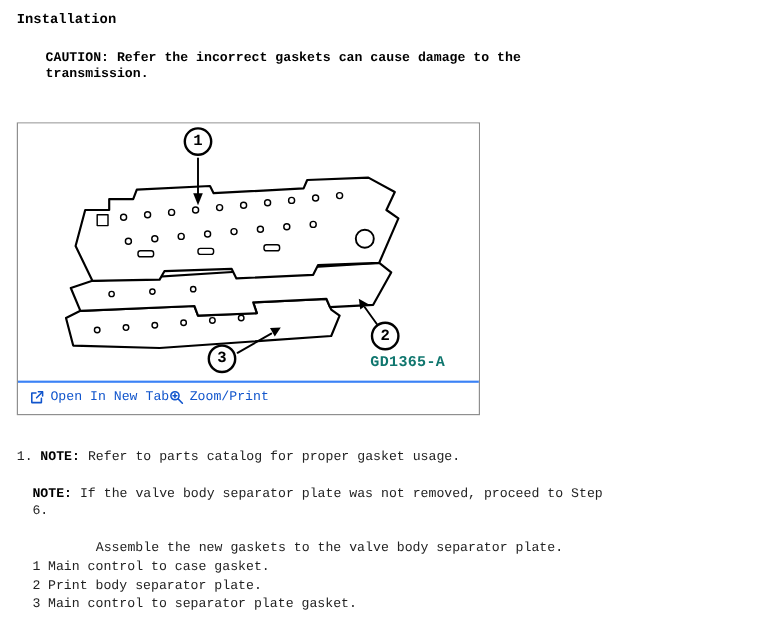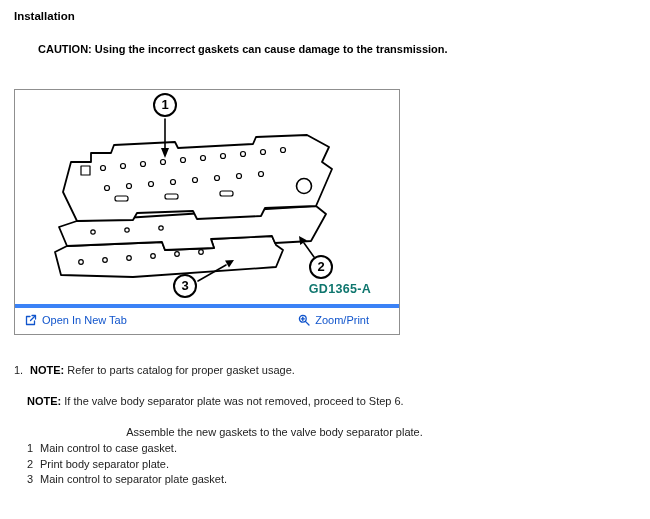--- a/index.html
+++ b/index.html
@@ -2,21 +2,21 @@
 <html><head>
 <meta charset="utf-8">
 <style>
   * { box-sizing: border-box; margin: 0; padding: 0; }
   html, body { background: #fff; }
   .page {
     position: relative;
     width: 522px;
     height: 519px;
     background: #fff;
-    font-family: Liberation Sans, sans-serif;
+    font-family: Liberation Mono, monospace;
     font-size: 11px;
     color: #222;
     overflow: hidden;
   }
   .heading {
     margin: 10px 0 0 14px;
     font-size: 11.5px;
     font-weight: bold;
     color: #000;
     line-height: 13px;
@@ -60,23 +60,23 @@
     position: absolute;
     right: 28px;
     bottom: 8px;
     font-weight: bold;
     font-size: 12.5px;
     letter-spacing: 0.3px;
     color: #0f766e;
   }
   .figure-links {
     display: flex;
-    justify-content: space-between;
+    justify-content: flex-start;
     align-items: center;
-    border-top: 4px solid #3b82f6;
+    border-top: 2px solid #3b82f6;
     padding: 6px 30px 8px 10px;
   }
   .figure-links a {
     color: #1155cc;
     text-decoration: none;
     display: inline-flex;
     align-items: center;
     gap: 5px;
     cursor: pointer;
     font-size: 11px;
@@ -104,21 +104,21 @@
     width: 13px;
   }
 </style>
 </head>
 <body>
 
 <div class="page">
 
   <div class="heading">Installation</div>
 
-  <div class="caution">CAUTION: Using the incorrect gaskets can cause damage to the transmission.</div>
+  <div class="caution">CAUTION: Refer the incorrect gaskets can cause damage to the transmission.</div>
 
   <div class="figure">
     <div class="figure-image">
       <svg class="diagram" width="384" height="214" viewBox="0 0 384 214" fill="none" stroke="#000" stroke-width="1.8" stroke-linejoin="round" stroke-linecap="round">
 
         <path d="M40,162 L52,156 L147,152 L150,160 L199,158 L196,149 L257,146 L261,155 L268,160 L261,177 L118,187 L46,185 Z" fill="#fff"></path>
 
         <path d="M44,137 L62,131 L301,116 L311,124 L296,151 L260,153 L257,146 L196,149 L199,158 L150,160 L147,152 L52,156 Z" fill="#fff"></path>
 
         <path d="M48,102 L56,72 L76,72 L76,63 L96,63 L99,55 L160,52 L163,58 L238,54 L241,47 L292,45 L314,57 L307,72 L317,79 L301,116 L250,118 L246,126 L182,129 L178,121 L122,123 L118,130 L62,131 Z" fill="#fff"></path>

